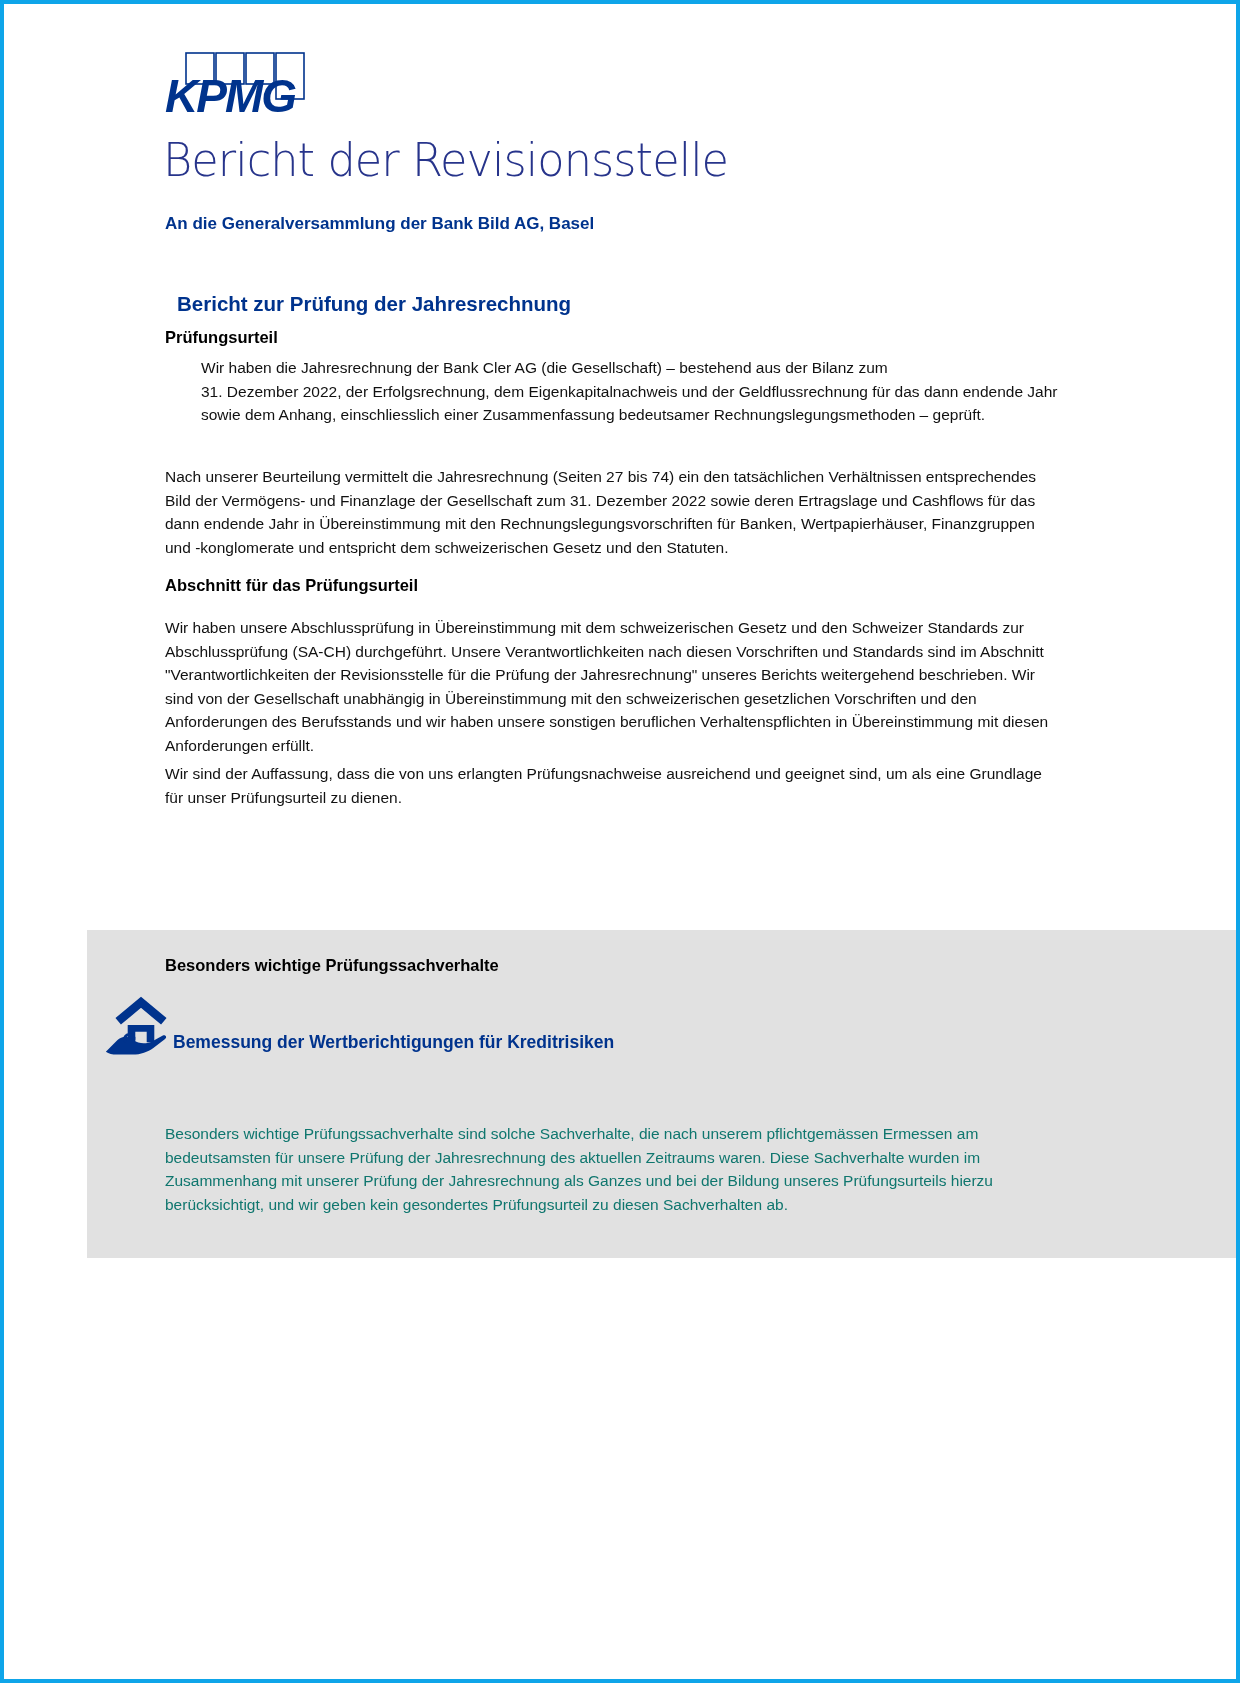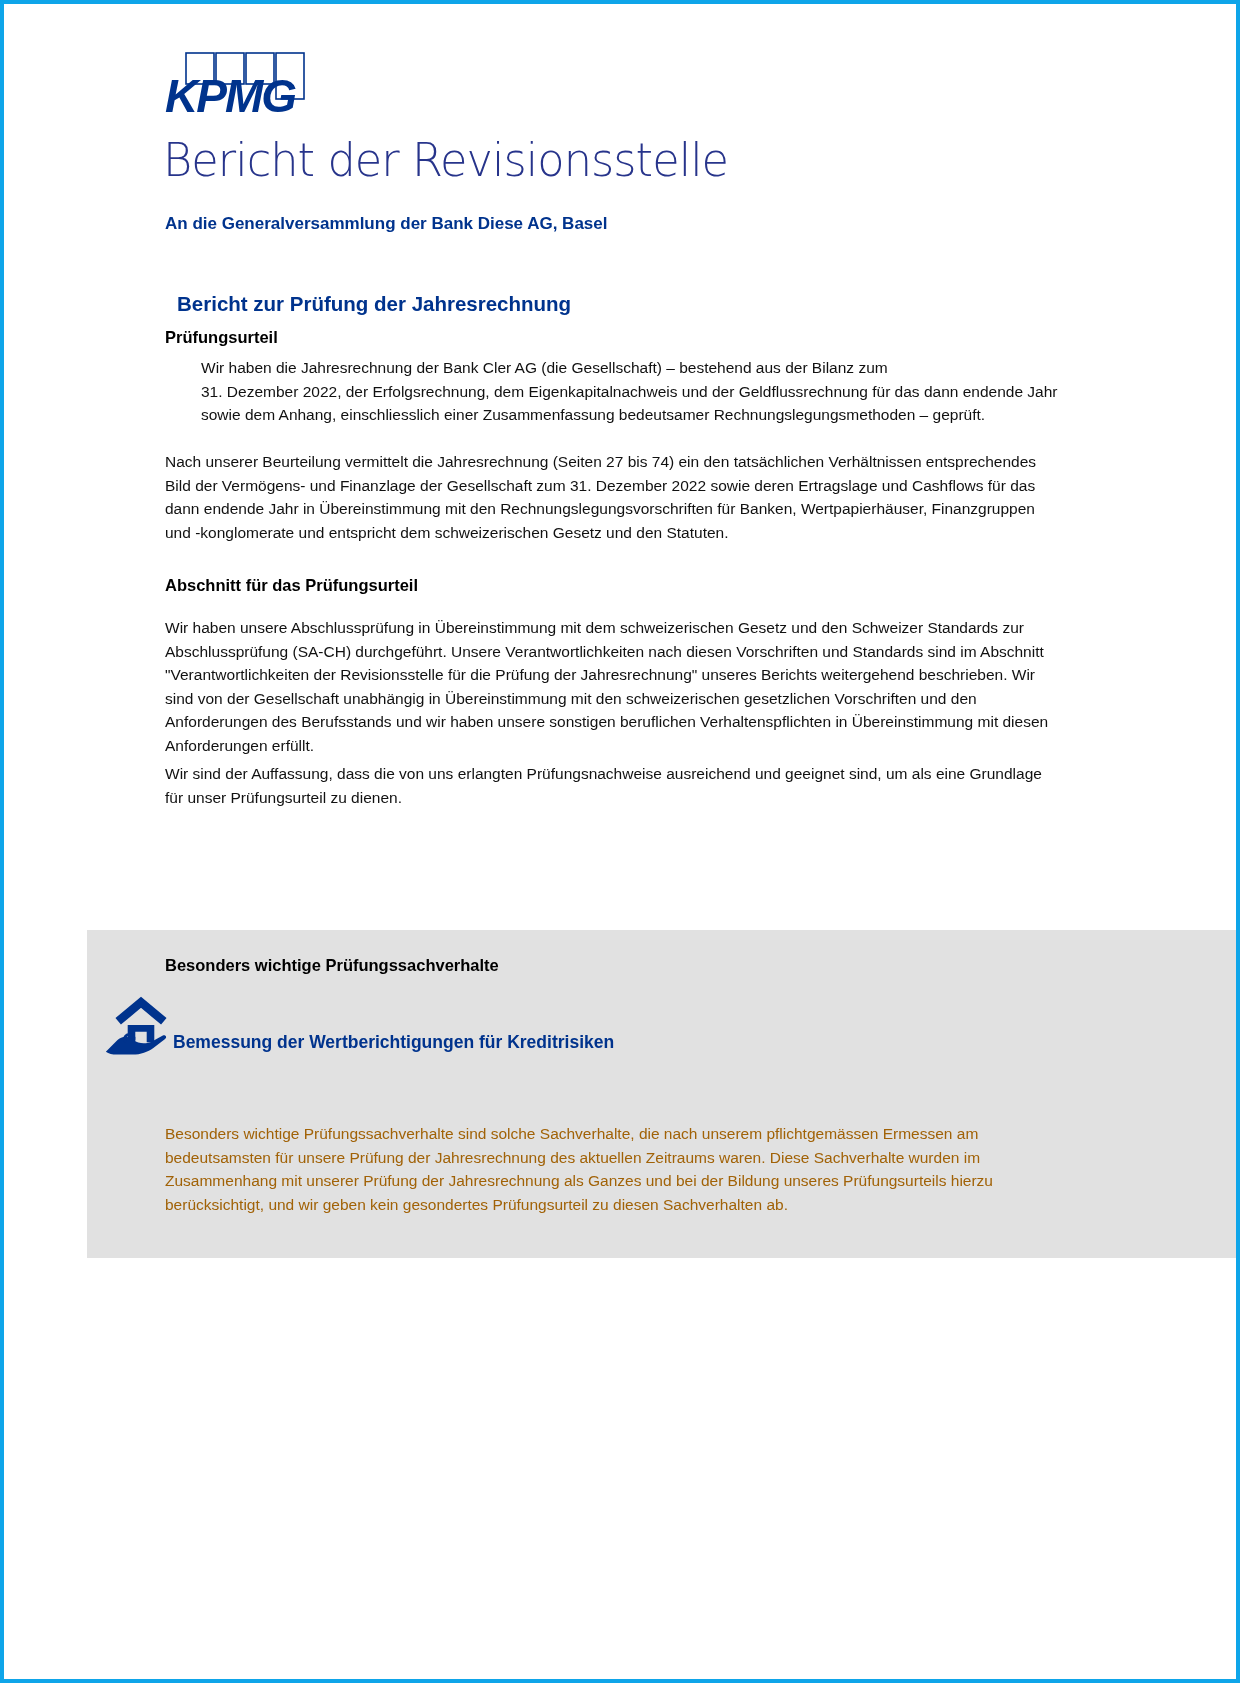--- a/index.html
+++ b/index.html
@@ -52,21 +52,21 @@
   .para {
     position: absolute; left: 161px;
     width: 884px;
     margin: 0;
     font-size: 15.5px;
     line-height: 23.5px;
     color: #111;
     white-space: pre-line;
   }
   .para.p1 { top: 352px; margin-left: 36px; }
-  .para.p2 { top: 446px; }
+  .para.p2 { top: 461px; }
   .para.p3 { top: 612px; }
   .para.p4 { top: 758px; }
   .kam-box {
     position: absolute;
     left: 83px; top: 926px;
     width: 1168px; height: 328px;
     background: #E1E1E1;
   }
   .kam-heading {
     position: absolute; left: 78px; top: 26px;
@@ -82,42 +82,42 @@
     font-size: 17.5px;
     font-weight: bold;
     color: #00338D;
   }
   .kam-para {
     position: absolute; left: 78px; top: 192px;
     width: 884px;
     margin: 0;
     font-size: 15.5px;
     line-height: 23.5px;
-    color: #a16207;
+    color: #0f766e;
   }
 </style>
 </head>
 <body>
 
 <div class="page">
 
   <div class="logo">
     <svg width="150" height="72" viewBox="0 0 150 72">
       <g fill="none" stroke="#00338D" stroke-width="1.6">
         <rect x="21" y="1" width="28" height="31"></rect>
         <rect x="51" y="1" width="28" height="31"></rect>
         <rect x="81" y="1" width="28" height="31"></rect>
         <rect x="111" y="1" width="28" height="46"></rect>
       </g>
       <text x="0" y="60" font-family="Liberation Sans, sans-serif" font-size="46" font-weight="bold" font-style="italic" letter-spacing="-2" fill="#00338D">KPMG</text>
     </svg>
   </div>
 
   <h1 class="doc-title">Bericht der Revisionsstelle</h1>
-  <p class="subtitle">An die Generalversammlung der Bank Diese AG, Basel</p>
+  <p class="subtitle">An die Generalversammlung der Bank Bild AG, Basel</p>
 
   <h2 class="section-heading">Bericht zur Prüfung der Jahresrechnung</h2>
 
   <h3 class="h3 opinion">Prüfungsurteil</h3>
   <p class="para p1">Wir haben die Jahresrechnung der Bank Cler AG (die Gesellschaft) – bestehend aus der Bilanz zum
 31. Dezember 2022, der Erfolgsrechnung, dem Eigenkapitalnachweis und der Geldflussrechnung für das dann endende Jahr sowie dem Anhang, einschliesslich einer Zusammenfassung bedeutsamer Rechnungslegungsmethoden – geprüft.</p>
   <p class="para p2">Nach unserer Beurteilung vermittelt die Jahresrechnung (Seiten 27 bis 74) ein den tatsächlichen Verhältnissen entsprechendes Bild der Vermögens- und Finanzlage der Gesellschaft zum 31. Dezember 2022 sowie deren Ertragslage und Cashflows für das dann endende Jahr in Übereinstimmung mit den Rechnungslegungsvorschriften für Banken, Wertpapierhäuser, Finanzgruppen und -konglomerate und entspricht dem schweizerischen Gesetz und den Statuten.</p>
 
   <h3 class="h3 basis">Abschnitt für das Prüfungsurteil</h3>
   <p class="para p3">Wir haben unsere Abschlussprüfung in Übereinstimmung mit dem schweizerischen Gesetz und den Schweizer Standards zur Abschlussprüfung (SA-CH) durchgeführt. Unsere Verantwortlichkeiten nach diesen Vorschriften und Standards sind im Abschnitt "Verantwortlichkeiten der Revisionsstelle für die Prüfung der Jahresrechnung" unseres Berichts weitergehend beschrieben. Wir sind von der Gesellschaft unabhängig in Übereinstimmung mit den schweizerischen gesetzlichen Vorschriften und den Anforderungen des Berufsstands und wir haben unsere sonstigen beruflichen Verhaltenspflichten in Übereinstimmung mit diesen Anforderungen erfüllt.</p>

